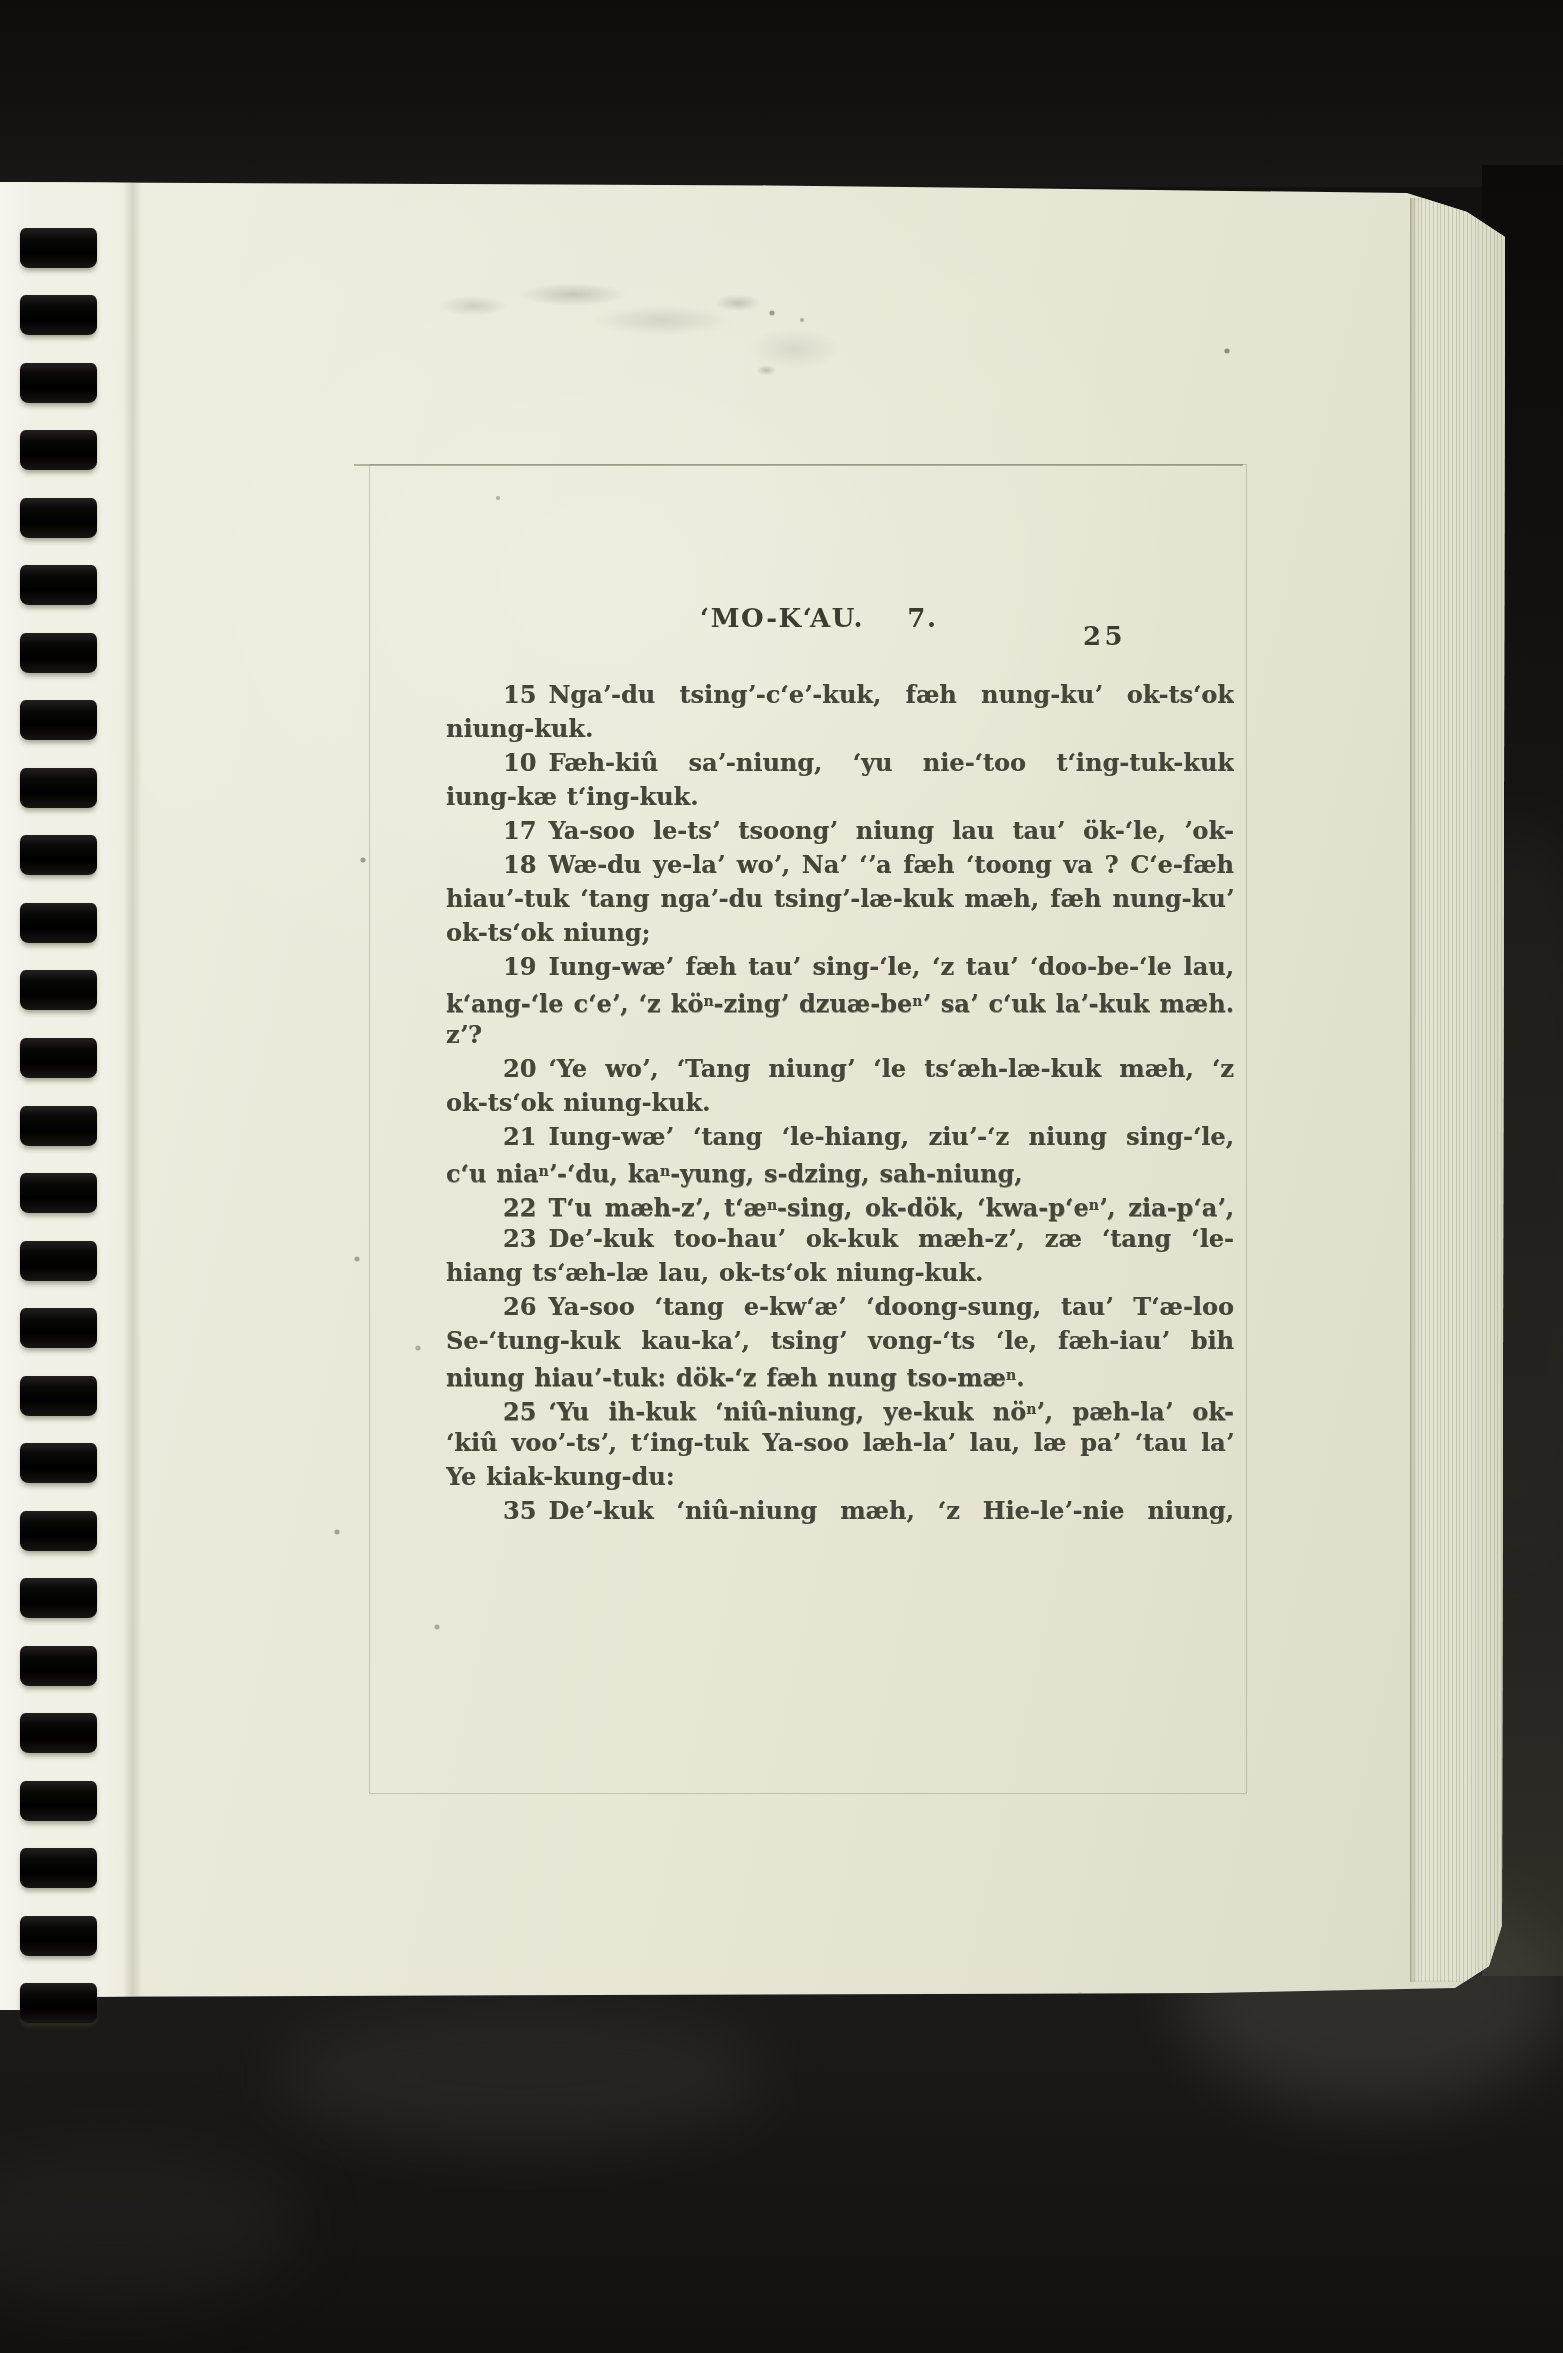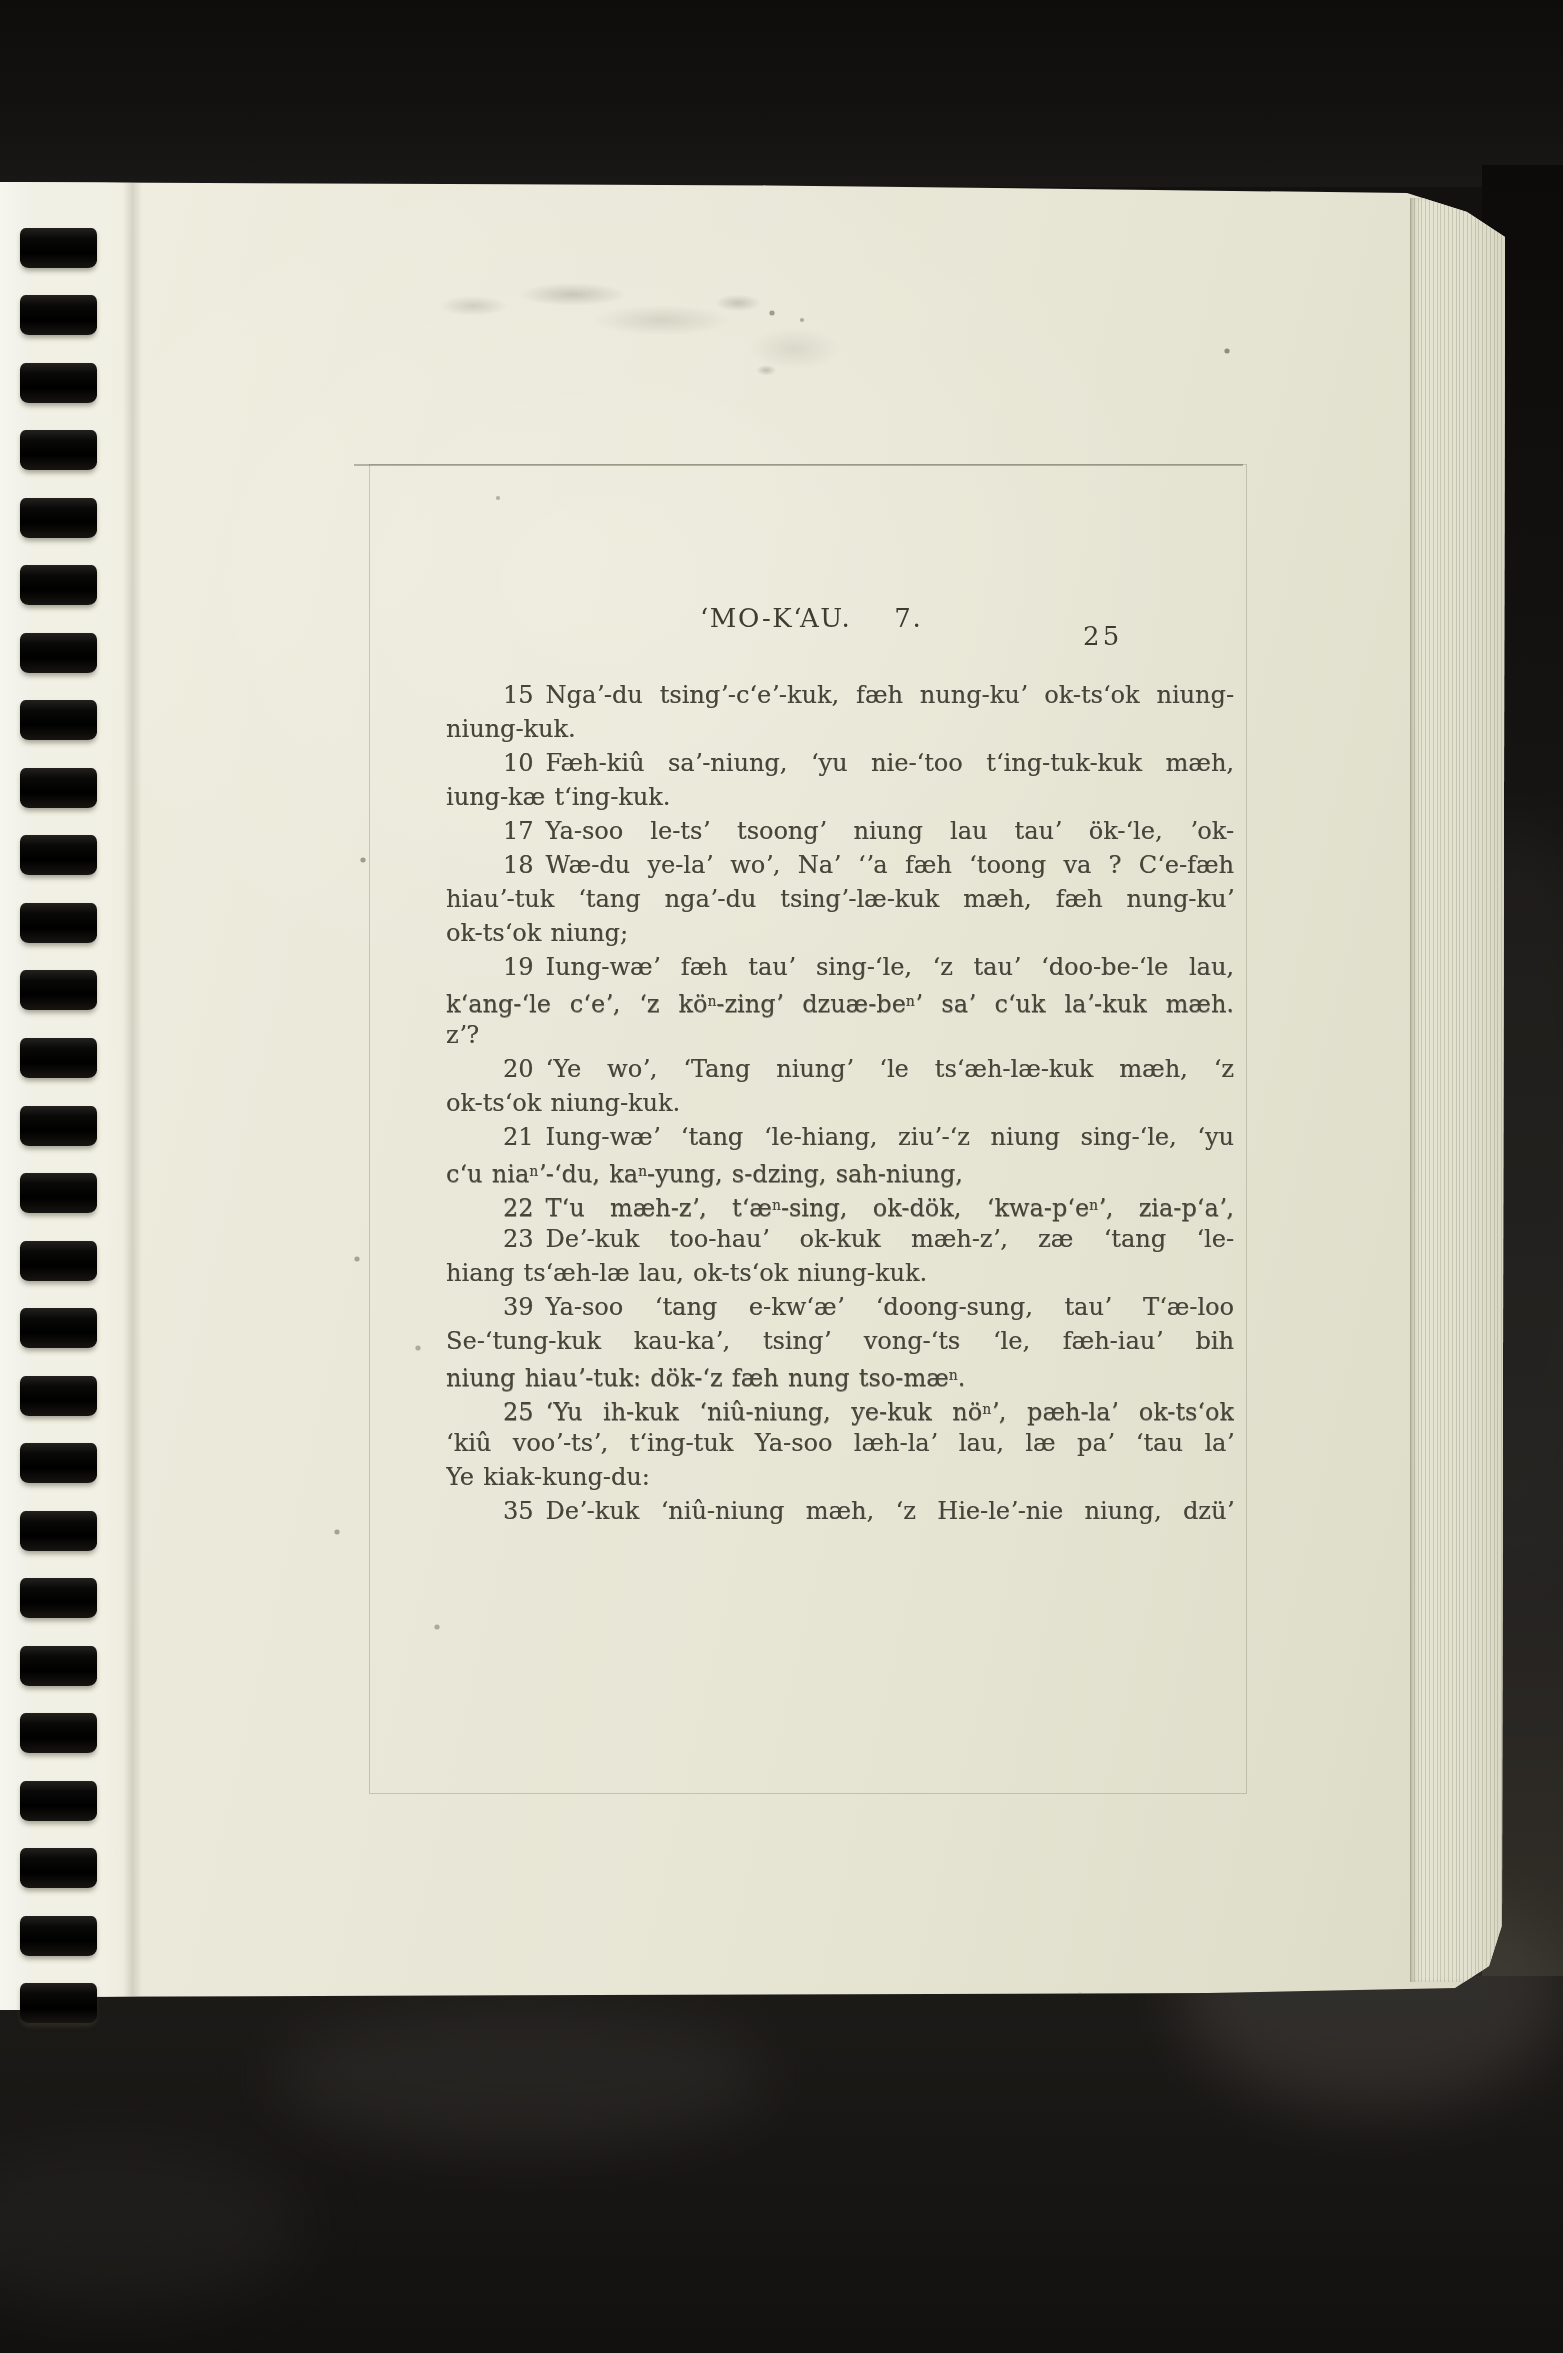--- a/index.html
+++ b/index.html
@@ -84,21 +84,21 @@
   .header .title{position:absolute;left:254px;top:0;white-space:nowrap;}
   .header .chapter{margin-left:43px;}
   .header .pagenum{position:absolute;left:637px;top:18px;letter-spacing:3.3px;}
   .textblock{position:absolute;left:446px;top:678px;width:788px;color:#45453a;
     font-size:24px;}
   .tl{height:34px;line-height:34px;overflow:hidden;white-space:normal;
     text-shadow:0.3px 0.3px 0.5px rgba(69,69,58,.55);word-spacing:1.6px;}
   .tl.ind{padding-left:57px;}
   .tl.just{text-align:justify;text-align-last:justify;}
   .tl .sup{font-size:.58em;vertical-align:.45em;letter-spacing:0;}
-  .header, .textblock{font-weight:400;}
+  .header, .textblock{font-weight:700;}
 </style>
 </head>
 <body>
 
 <div class="photo">
   <div class="bg-top"></div>
   <div class="bg-right"></div>
   <div class="bg-bottom"></div>
   <div class="smoke s1"></div>
   <div class="smoke s2"></div>
@@ -163,21 +163,21 @@
       <div class="tl ind just">19 Iung-wæʼ fæh tauʼ sing-ʻle, ʻz tauʼ ʻdoo-be-ʻle lau,</div>
       <div class="tl just">kʻang-ʻle cʻeʼ, ʻz kö<span class="sup">n</span>-zingʼ dzuæ-be<span class="sup">n</span>ʼ saʼ cʻuk laʼ-kuk mæh.</div>
       <div class="tl">zʼ?</div>
       <div class="tl ind just">20 ʻYe woʼ, ʻTang niungʼ ʻle tsʻæh-læ-kuk mæh, ʻz</div>
       <div class="tl">ok-tsʻok niung-kuk.</div>
       <div class="tl ind just">21 Iung-wæʼ ʻtang ʻle-hiang, ziuʼ-ʻz niung sing-ʻle, ʻyu</div>
       <div class="tl">cʻu nia<span class="sup">n</span>ʼ-ʻdu, ka<span class="sup">n</span>-yung, s-dzing, sah-niung,</div>
       <div class="tl ind just">22 Tʻu mæh-zʼ, tʻæ<span class="sup">n</span>-sing, ok-dök, ʻkwa-pʻe<span class="sup">n</span>ʼ, zia-pʻaʼ,</div>
       <div class="tl ind just">23 Deʼ-kuk too-hauʼ ok-kuk mæh-zʼ, zæ ʻtang ʻle-</div>
       <div class="tl">hiang tsʻæh-læ lau, ok-tsʻok niung-kuk.</div>
-      <div class="tl ind just">39 Ya-soo ʻtang e-kwʻæʼ ʻdoong-sung, tauʼ Tʻæ-loo</div>
+      <div class="tl ind just">26 Ya-soo ʻtang e-kwʻæʼ ʻdoong-sung, tauʼ Tʻæ-loo</div>
       <div class="tl just">Se-ʻtung-kuk kau-kaʼ, tsingʼ vong-ʻts ʻle, fæh-iauʼ bih</div>
       <div class="tl">niung hiauʼ-tuk: dök-ʻz fæh nung tso-mæ<span class="sup">n</span>.</div>
       <div class="tl ind just">25 ʻYu ih-kuk ʻniû-niung, ye-kuk nö<span class="sup">n</span>ʼ, pæh-laʼ ok-tsʻok</div>
       <div class="tl just">ʻkiû vooʼ-tsʼ, tʻing-tuk Ya-soo læh-laʼ lau, læ paʼ ʻtau laʼ</div>
       <div class="tl">Ye kiak-kung-du:</div>
       <div class="tl ind just">35 Deʼ-kuk ʻniû-niung mæh, ʻz Hie-leʼ-nie niung, dzüʼ</div>
     </div>
 </div>
 
 

